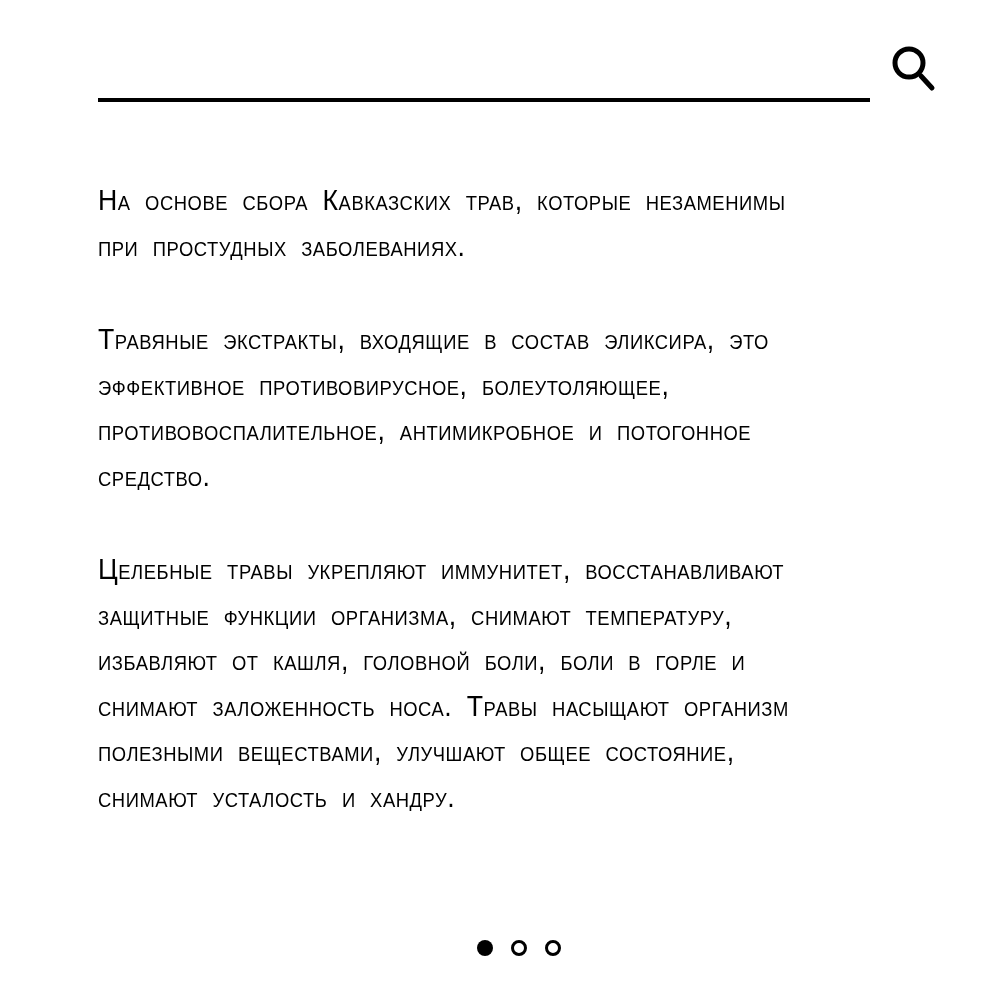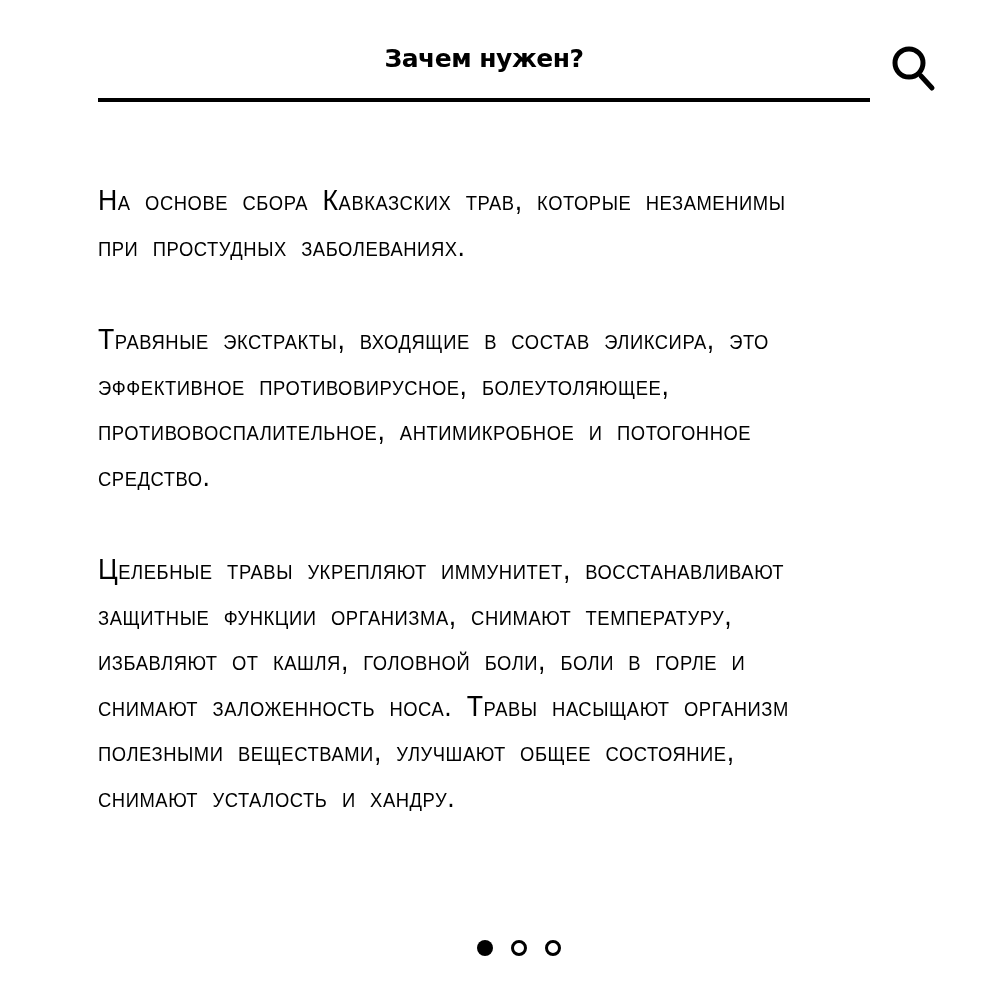--- a/index.html
+++ b/index.html
@@ -32,21 +32,20 @@
       position: absolute; top: 940px; left: 477px; display: flex; gap: 18px; align-items: center;
     }
     .dot { width: 16px; height: 16px; border-radius: 50%; box-sizing: border-box; cursor: pointer; }
     .dot.active { background: #000; }
     .dot.inactive { border: 3px solid #000; background: #fff; }
   </style>
 </head>
 <body>
 
 <div class="header">
-  <div class="title">Зачем нужен?</div>
   <div class="rule"></div>
   <div class="search-icon">
     <svg width="56" height="56" viewBox="0 0 56 56">
       <circle cx="21" cy="21" r="14" fill="none" stroke="#000" stroke-width="5"></circle>
       <line x1="33" y1="34" x2="44" y2="46" stroke="#000" stroke-width="5" stroke-linecap="round"></line>
     </svg>
   </div>
 </div>
 
 <div class="content">

